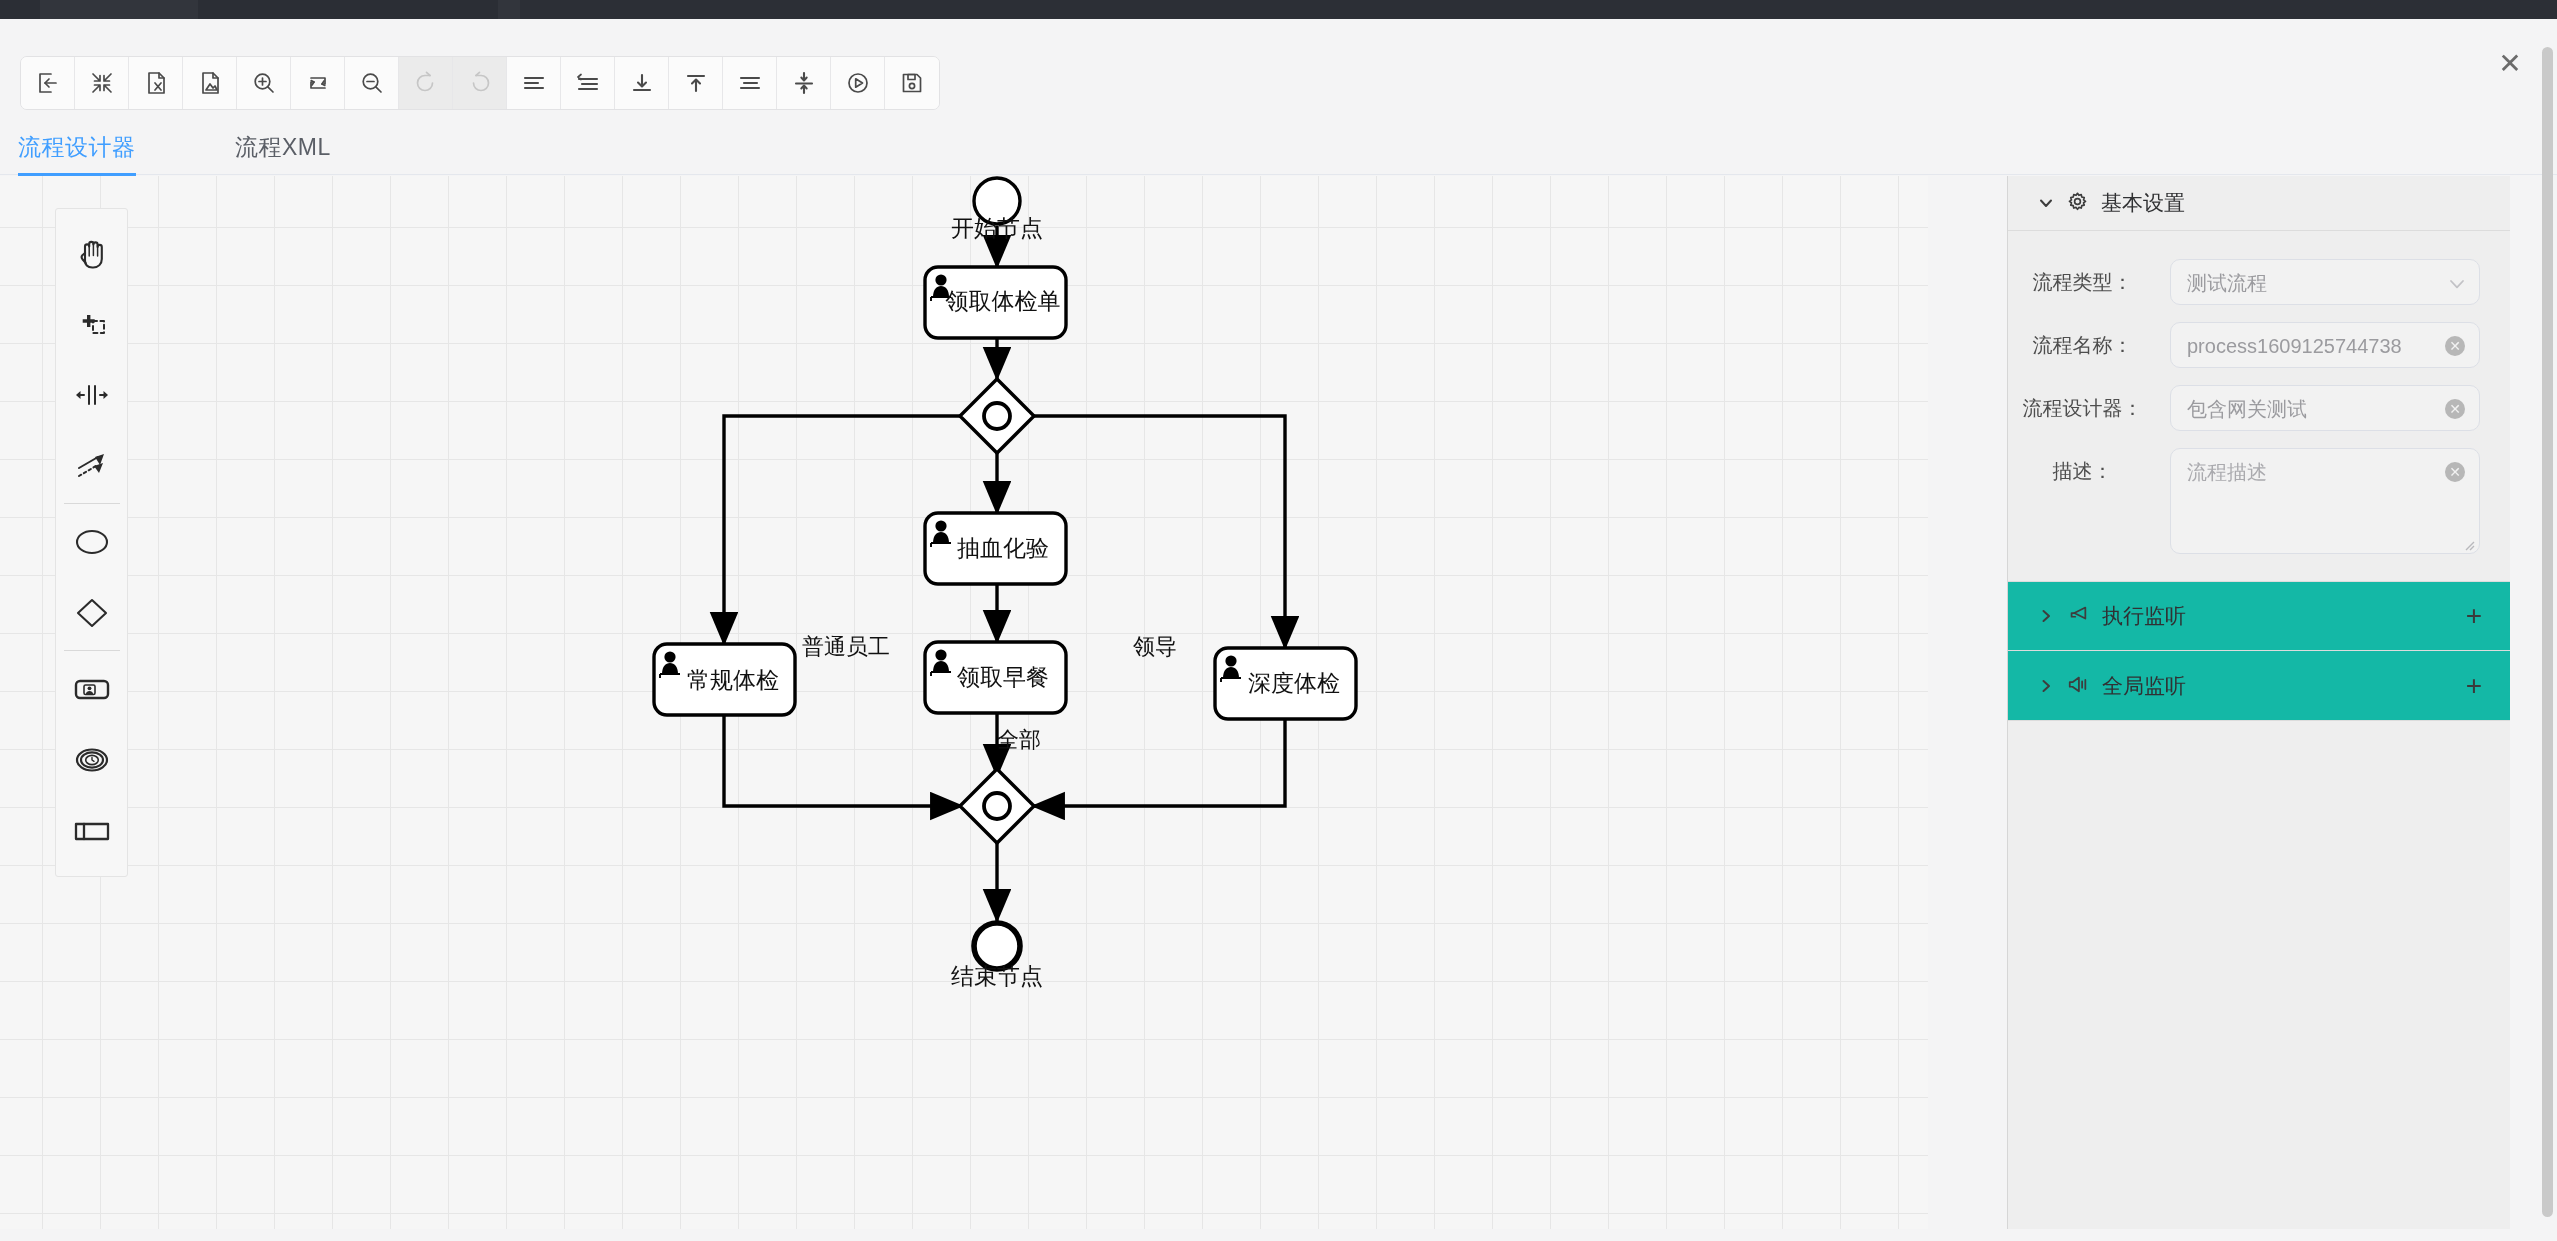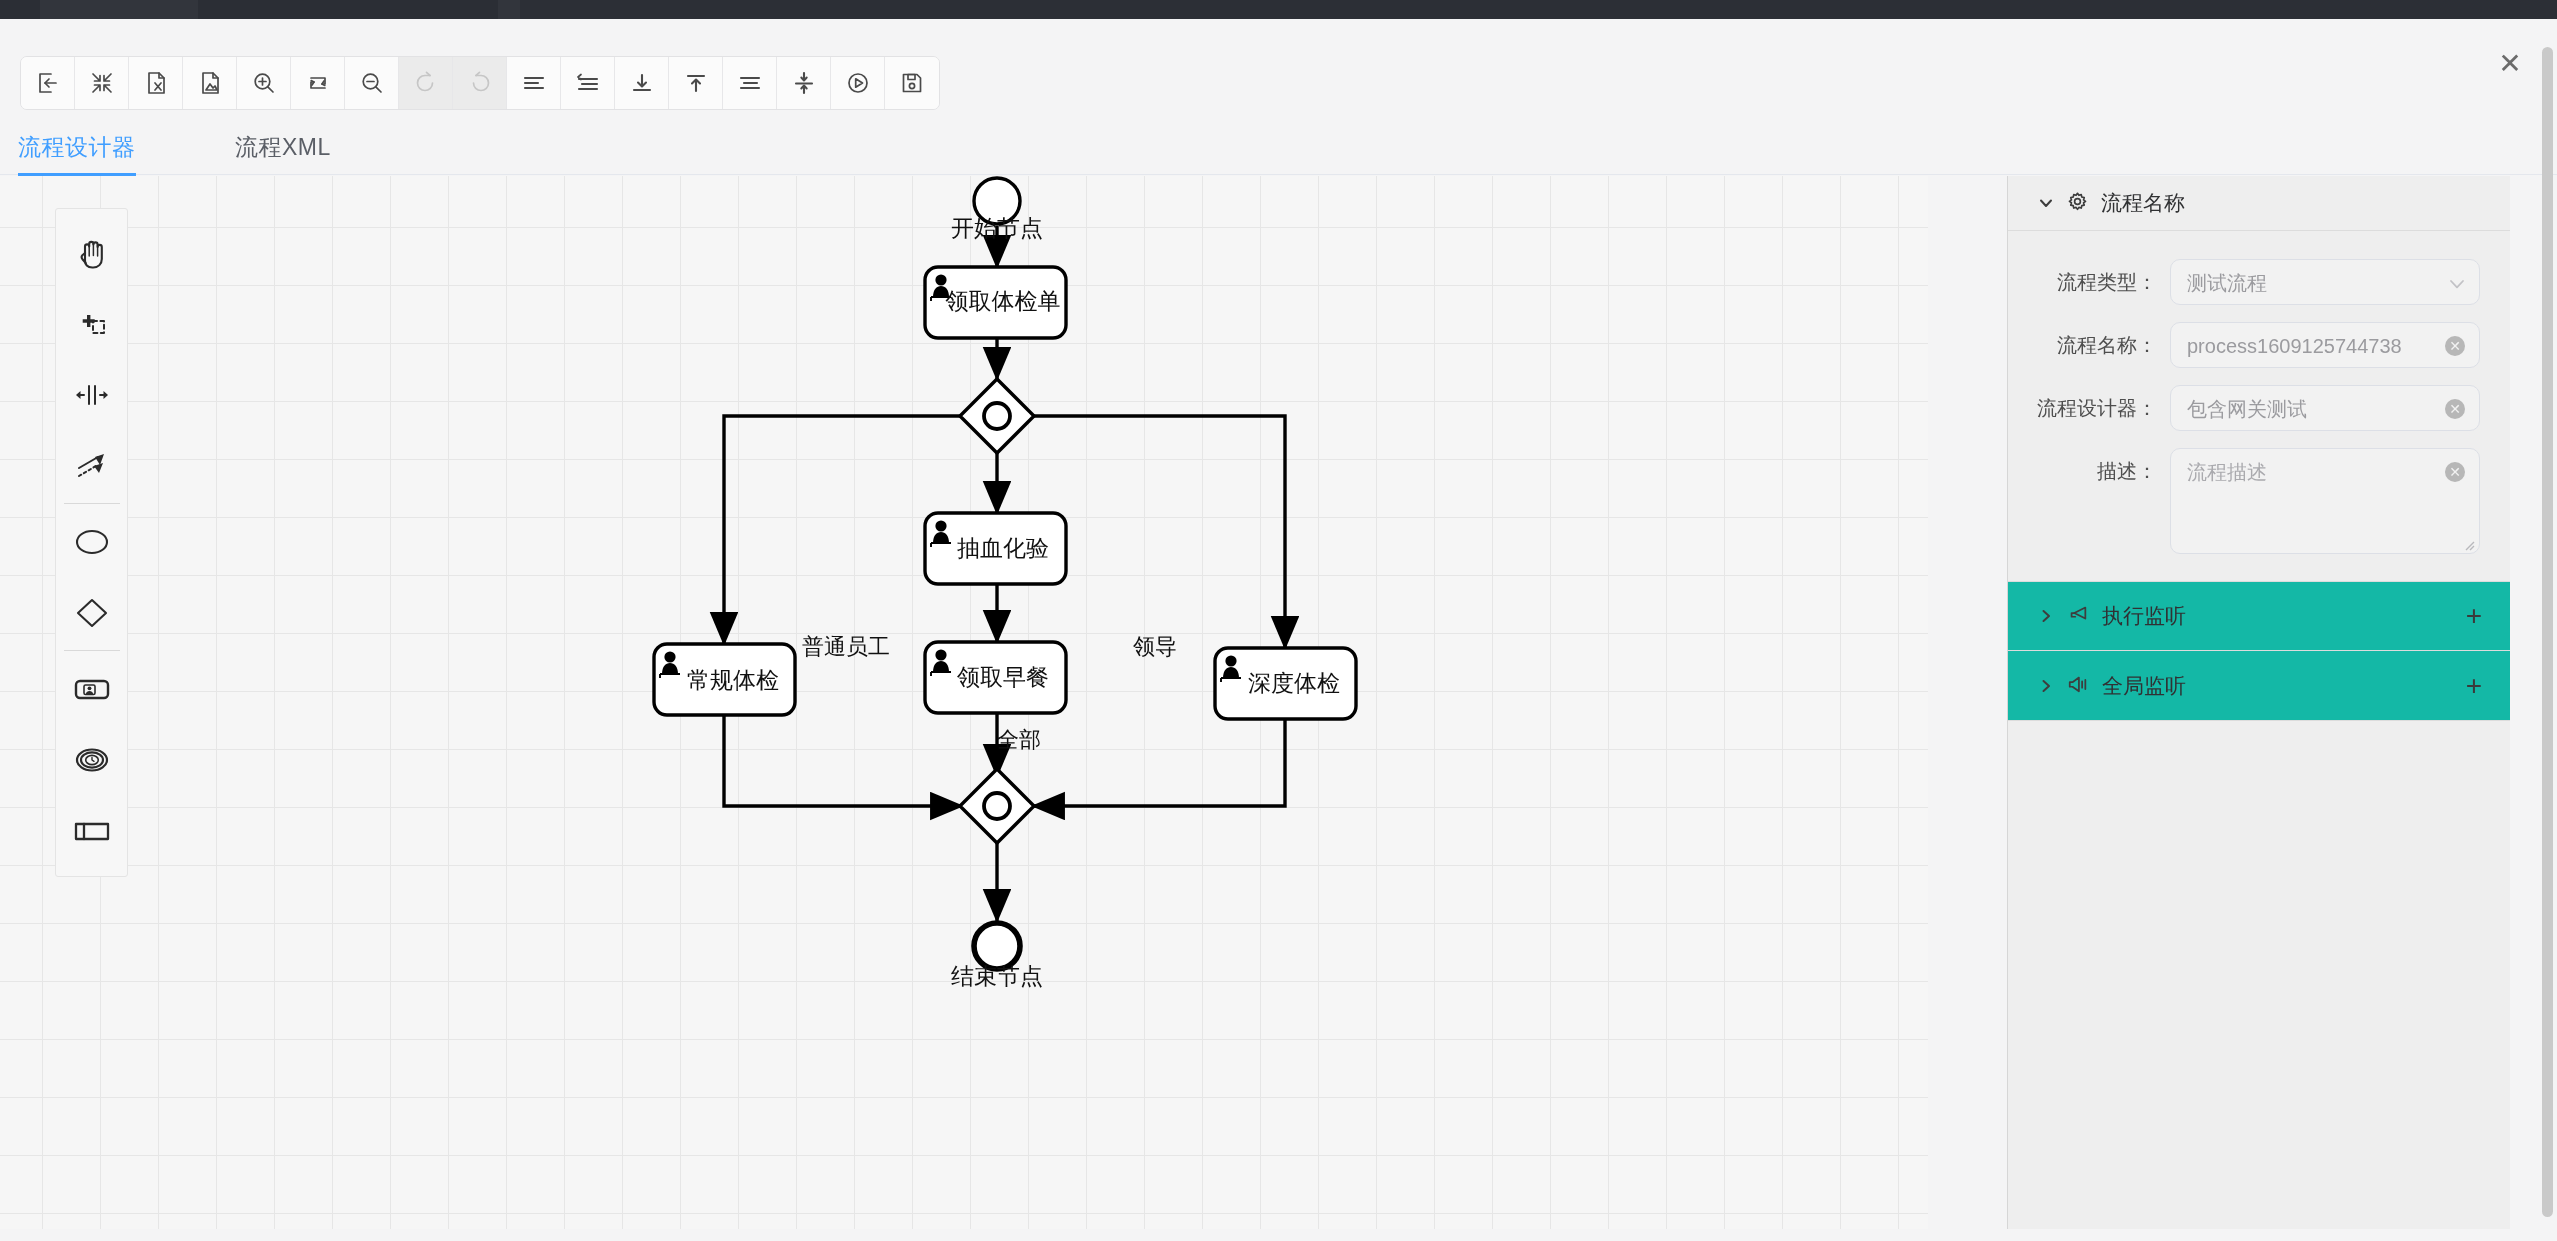--- a/index.html
+++ b/index.html
@@ -138,21 +138,21 @@
   }
   .panel-head .ttl { font-size: 21px; color: #303133; }
   .chev { width: 16px; height: 16px; }
   .chev svg { display:block; }
   .cv { stroke: #3d3d3d; stroke-width: 2; fill: none;
         stroke-linecap: round; stroke-linejoin: round; }
 
   .panel-body { padding: 28px 30px 10px 0; }
   .form-row { display: flex; align-items: flex-start; margin-bottom: 17px; }
   .form-label {
-    width: 162px; text-align: right;
+    width: 162px; text-align: center;
     font-size: 20px; color: #4e4e4e;
     line-height: 46px; padding-right: 13px; flex: none;
   }
   .field {
     position: relative; flex: 1;
     background: #f2f2f2;
     border: 1px solid #dcdfe6;
     border-radius: 10px;
     height: 46px;
   }
@@ -549,21 +549,21 @@
         <svg width="16" height="16" viewBox="0 0 16 16">
             <path class="cv" d="M3 5.5 L8 11 L13 5.5"></path>
           </svg>
       </span>
       <span>
         <svg width="21" height="21" viewBox="0 0 24 24">
           <circle class="cv" style="stroke-width:1.9" cx="12" cy="12" r="3.3"></circle>
           <path class="cv" style="stroke-width:1.9" d="M12 2.6 l1.6 2.3 2.7 -0.8 0.6 2.8 2.8 0.6 -0.8 2.7 2.3 1.6 -2.3 1.6 0.8 2.7 -2.8 0.6 -0.6 2.8 -2.7 -0.8 -1.6 2.3 -1.6 -2.3 -2.7 0.8 -0.6 -2.8 -2.8 -0.6 0.8 -2.7 -2.3 -1.6 2.3 -1.6 -0.8 -2.7 2.8 -0.6 0.6 -2.8 2.7 0.8 z"></path>
         </svg>
       </span>
-      <span class="ttl">流程名称</span>
+      <span class="ttl">基本设置</span>
     </div>
 
     <div class="panel-body">
 
       <div class="form-row">
         <div class="form-label">流程类型：</div>
         <div class="field">
           <span class="val filled">测试流程</span>
           <span class="caret">
             <svg width="16" height="12" viewBox="0 0 16 12">

